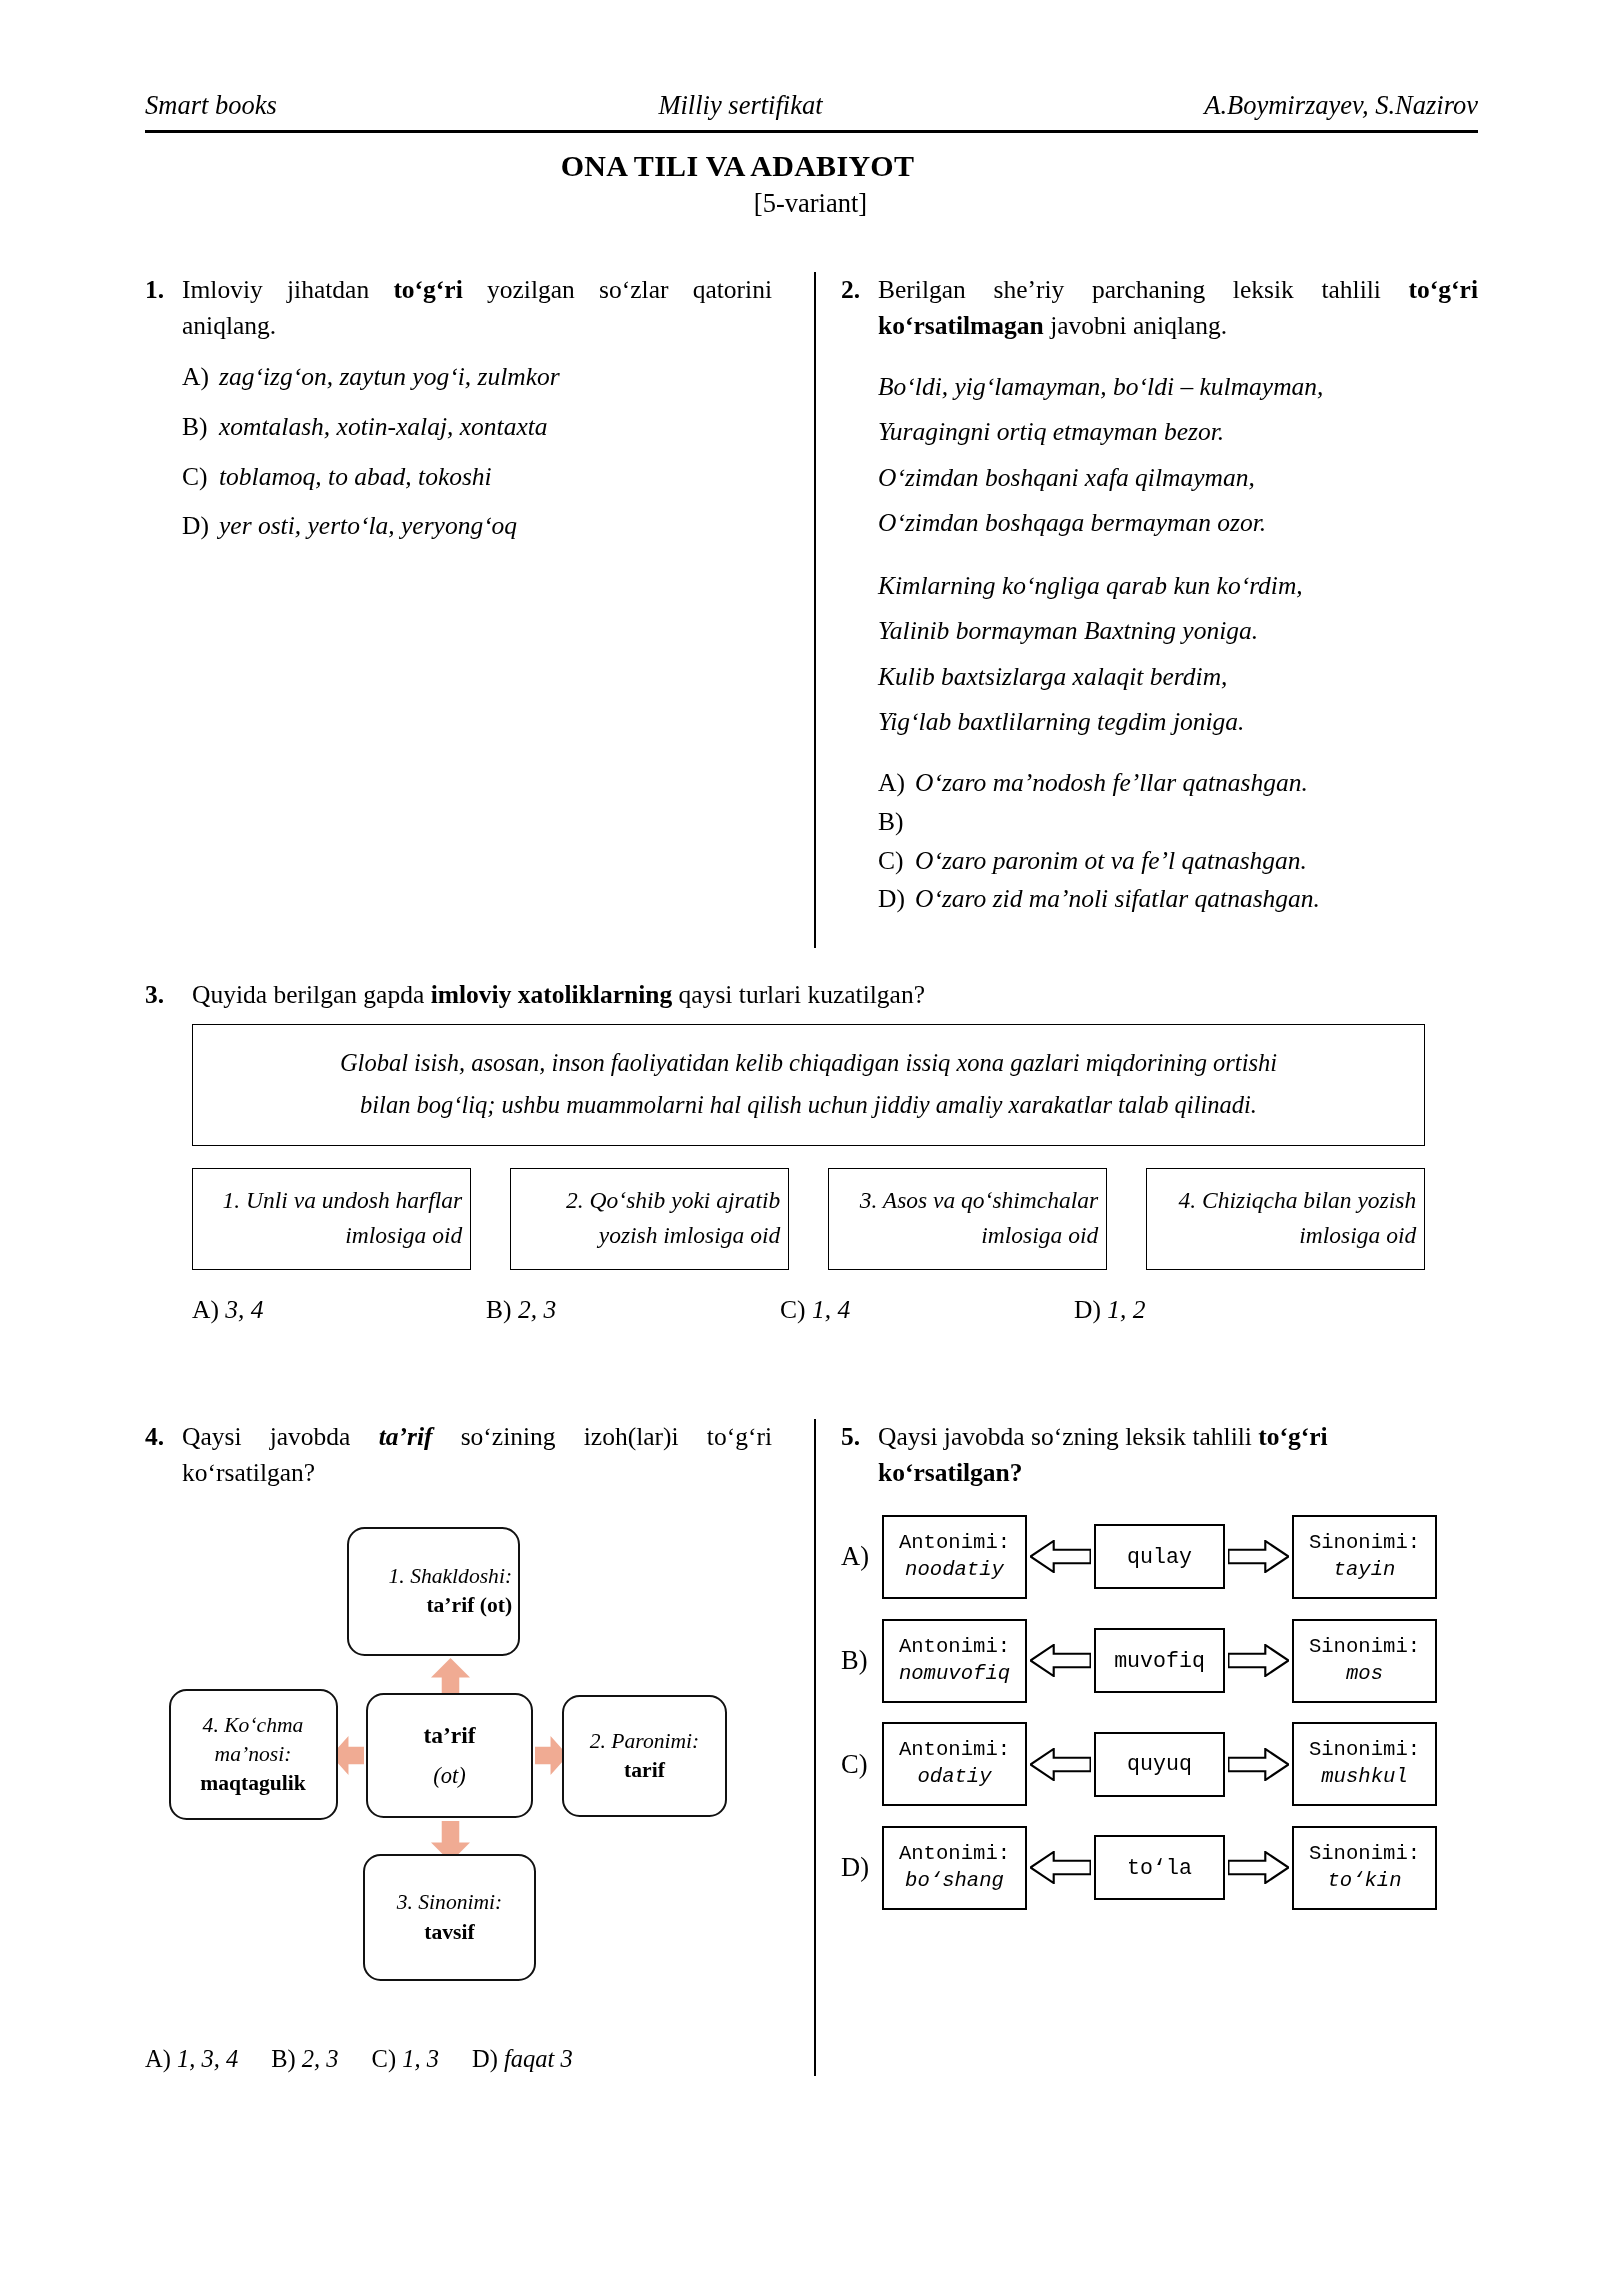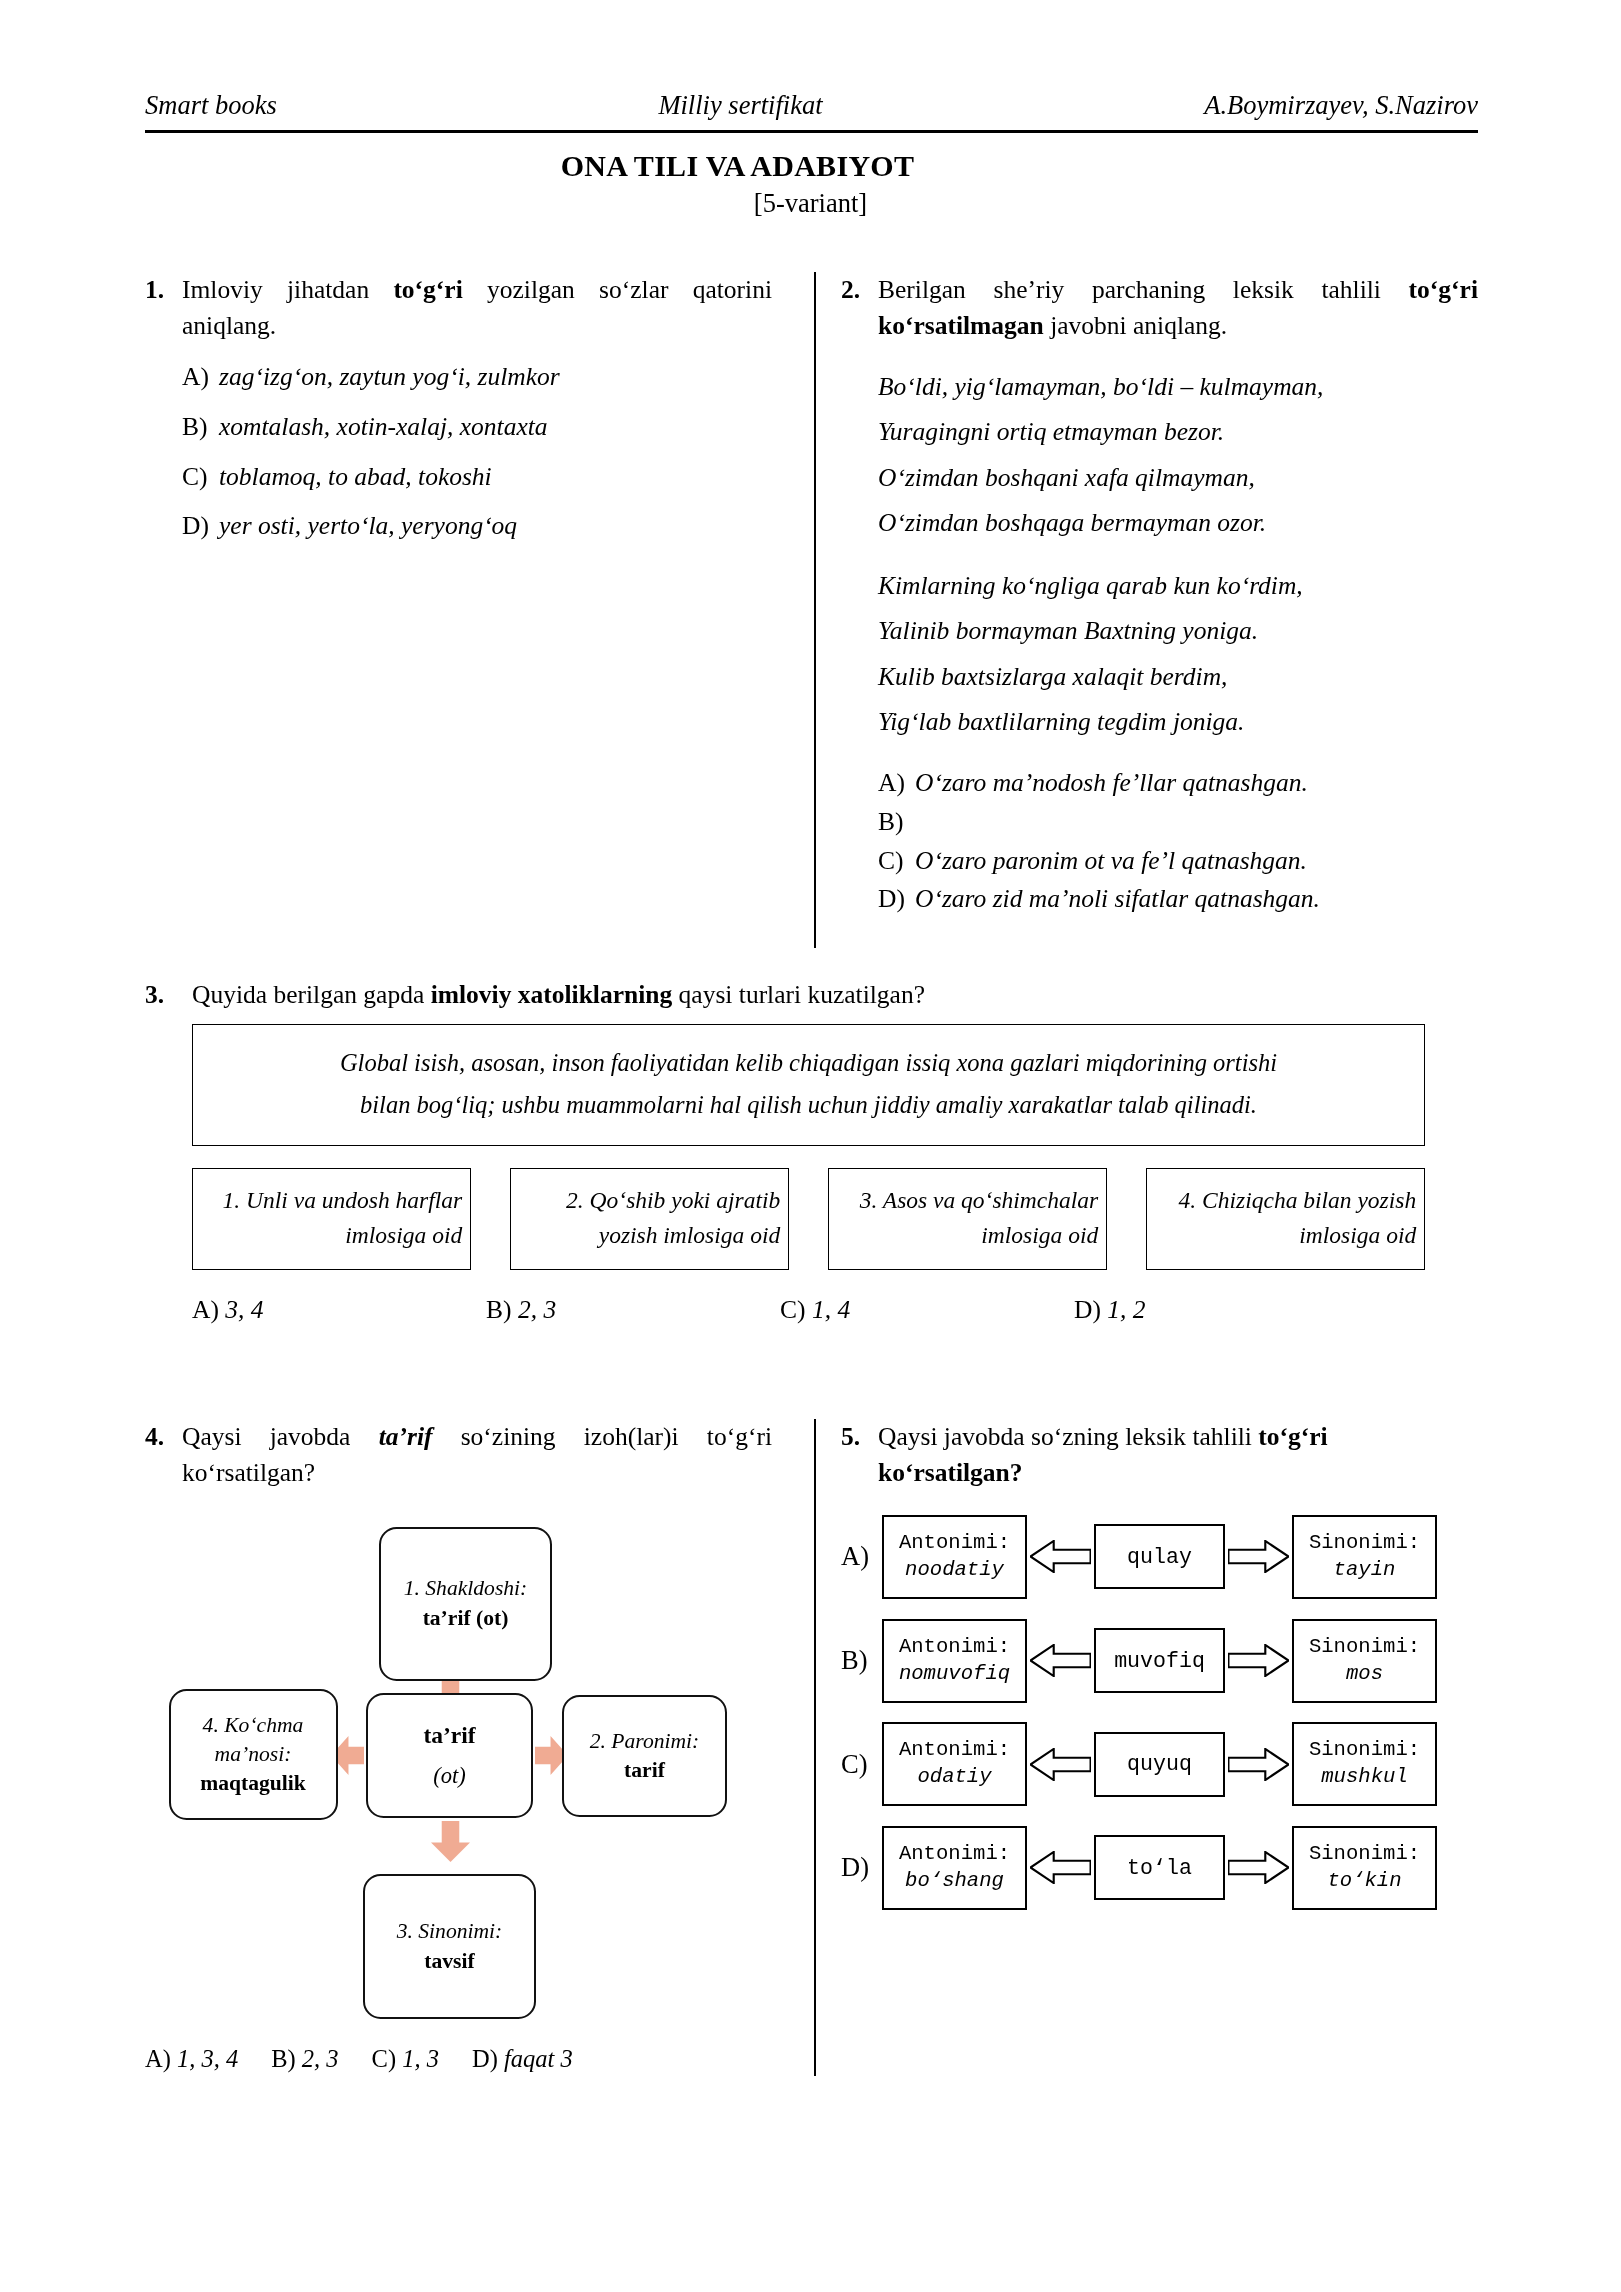--- a/index.html
+++ b/index.html
@@ -90,24 +90,24 @@
     position:absolute; border:2.9px solid #111; border-radius:17.6px; background:#fff;
     display:flex; flex-direction:column; align-items:center; justify-content:center;
     text-align:center; font-size:21.6px; line-height:1.35; box-sizing:border-box;
     padding:7.8px 5.9px;
   }
   .mm-box .l1 { font-style:italic; }
   .mm-box .l2 { font-weight:bold; font-style:normal; }
   .mm-center { left:221px; top:184px; width:167px; height:125px; }
   .mm-center .l1 { font-weight:bold; font-style:normal; font-size:23.5px;}
   .mm-center .l2 { font-weight:normal; font-style:italic; font-size:22.5px; margin-top:9.8px;}
-  .mm-top { left:234px; top:17.6px; width:173px; height:154px; }
+  .mm-top { left:202px; top:17.6px; width:173px; height:129px;align-items:flex-end; }
   .mm-right { left:417px; top:186px; width:165px; height:122px; }
   .mm-left { left:23.5px; top:180px; width:169px; height:131px; }
-  .mm-bottom { left:218px; top:345px; width:173px; height:145px;margin-top:20px; }
+  .mm-bottom { left:218px; top:345px; width:173px; height:127px; }
 
   .arrow { position:absolute; }
   .arrow svg { display:block; }
 
   .ans-row4 { margin-top:25.5px; display:flex; font-size:24.5px; font-style:italic; }
   .ans-row4 .cell { margin-right:33px; white-space:nowrap; }
   .ans-row4 .lab { font-style:normal; }
 
   
   .q5-list { margin-top:23.5px; }

